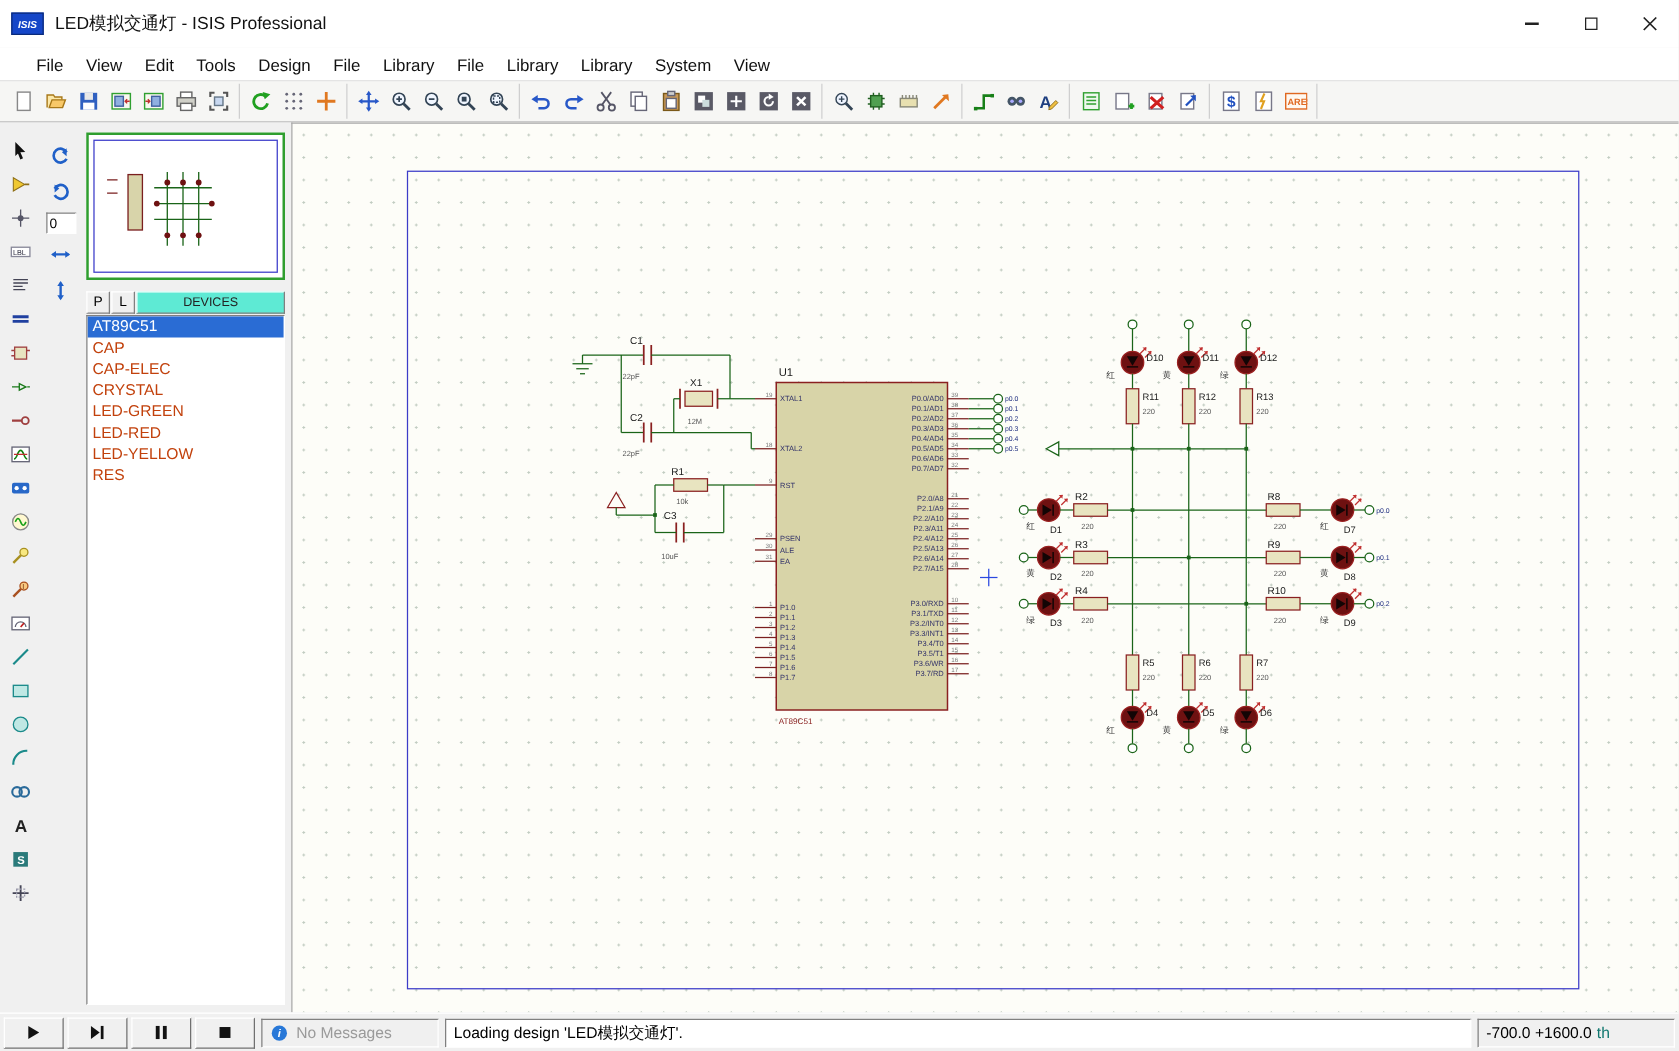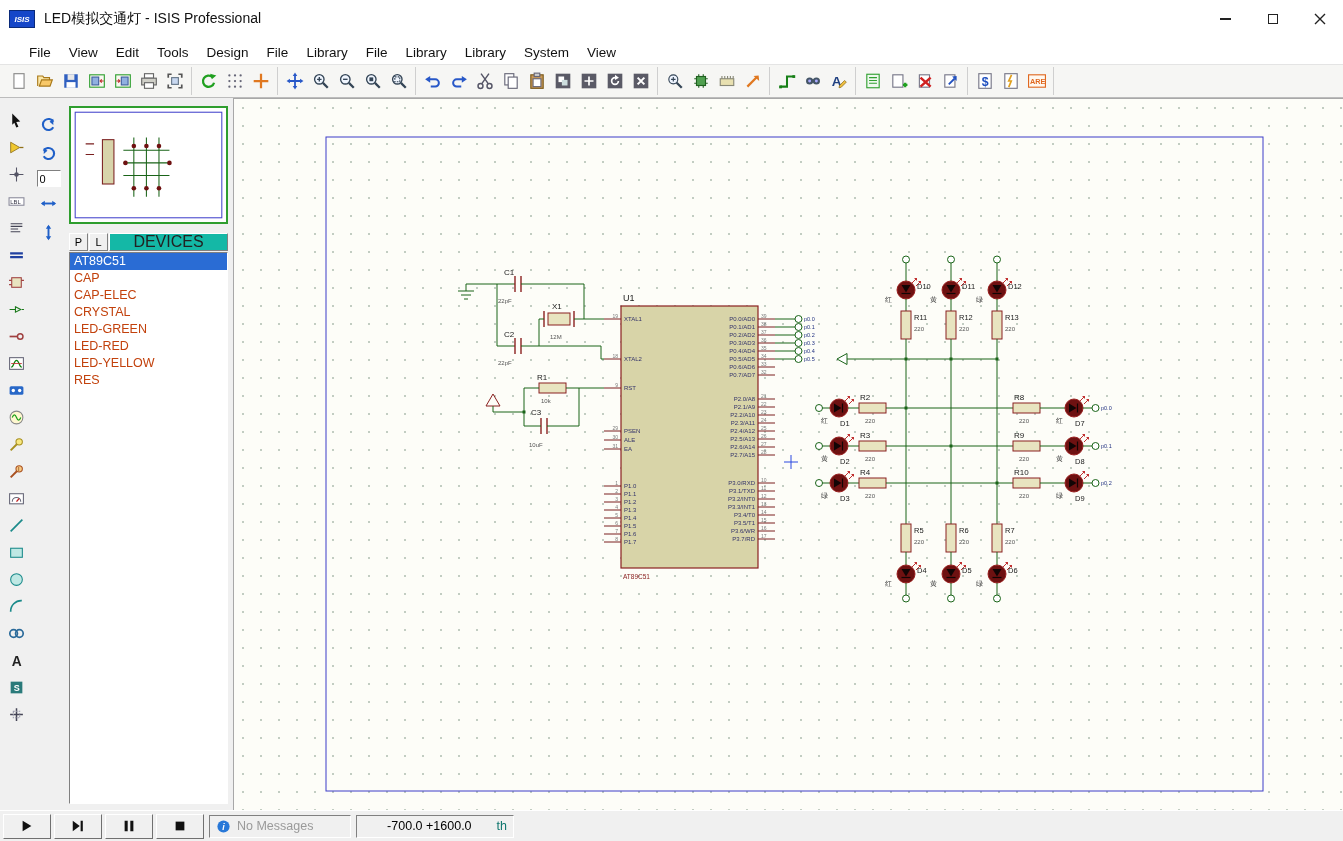--- a/index.html
+++ b/index.html
@@ -20,33 +20,33 @@
 .sidebar{position:absolute;left:0;top:98px;width:233px;height:712px;background:#f0f0f0}
 .modecol{position:absolute;left:0;top:0;width:33px;height:100%;display:flex;flex-direction:column;align-items:center;padding-top:10px;gap:2px}
 .sbtn{width:25px;height:25px;display:flex;align-items:center;justify-content:center}
 .orientcol{position:absolute;left:33px;top:0;width:31px;display:flex;flex-direction:column;align-items:center;padding-top:14px;gap:4px}
 .angle-input{width:24px;height:17px;font-size:11px;border:1px solid;border-color:#808080 #fff #fff #808080;background:#fff;padding-left:2px;font-family:"Liberation Sans",sans-serif}
 .panel{position:absolute;left:64px;top:0;width:169px;height:100%;display:flex;flex-direction:column;padding:8px 5px 6px 5px}
 .overview{height:118px;background:#fff;border:2px solid #2f9e2f;margin-bottom:9px;flex:none}
 .overview svg{width:100%;height:100%;display:block}
 .devhdr{display:flex;height:18px;flex:none}
 .plbtn{width:19px;height:18px;font-size:11px;display:flex;align-items:center;justify-content:center;background:#f0f0f0;border:1px solid;border-color:#fff #808080 #808080 #fff;margin-right:1px}
-.devtitle{flex:1;font-size:16px;display:flex;align-items:center;justify-content:center;background:#14b8a6;border:1px solid;border-color:#fff #808080 #808080 #fff;color:#222}
+.devtitle{flex:1;font-size:10px;display:flex;align-items:center;justify-content:center;background:#5eead4;border:1px solid;border-color:#fff #808080 #808080 #fff;color:#222}
 .device-list{flex:1;background:#fff;border:1px solid;border-color:#808080 #fff #fff #808080;overflow:hidden;margin-top:1px}
 .device-item{font-size:12.5px;padding:1px 4px;line-height:15px;color:#c2410c;white-space:nowrap}
 .device-item.selected{background:#2a6cd4;color:#fff}
 .canvas{position:absolute;left:233px;top:98px;width:1110px;height:712px;background-color:#fdfdf8;background-image:radial-gradient(circle,#c2cdc2 .9px,rgba(0,0,0,0) 1px);background-size:18px 18px;border-left:1px solid #a8a8a8;border-top:1px solid #a8a8a8}
 .canvas svg{position:absolute;left:0;top:0;font-family:"Liberation Sans",sans-serif}
 .statusbar{position:absolute;left:0;bottom:0;width:1343px;height:31px;background:#f0f0f0;border-top:1px solid #fff;display:flex;align-items:center;padding:0 3px;gap:5px}
 .simgrp{display:flex;gap:3px;flex:none}
 .sim-btn{width:48px;height:25px;display:flex;align-items:center;justify-content:center;background:#f0f0f0;border:1px solid;border-color:#fff #707070 #707070 #fff}
 .panel-sunken{height:23px;border:1px solid;border-color:#808080 #fff #fff #808080;display:flex;align-items:center;font-size:12.5px;padding:0 6px}
 .msgpanel{width:142px;gap:6px;color:#9a9a9a;flex:none}
 .statuspanel{flex:1;background:#fff;color:#000}
-.coordpanel{width:158px;justify-content:flex-end;gap:25px;flex:none}
+.coordpanel{width:158px;gap:4px;flex:none}
 .units{color:#0f766e;font-weight:normal}
 </style>
 </head>
 <body>
 
 <div class="titlebar">
   <div class="title-icon">ISIS</div>
   <div class="title-text">LED模拟交通灯 - ISIS Professional</div>
   <div class="win-controls">
     <div class="win-btn">
@@ -1116,17 +1116,20 @@
         </span>
       </div>
     </div>
   <div class="panel-sunken msgpanel">
     <svg viewBox="0 0 16 16" width="15" height="15">
         <circle cx="8" cy="8" r="6.5" fill="#2878d8"></circle>
         <text x="6.6" y="11.5" font-size="9.5" font-weight="bold" font-style="italic" fill="#fff">i</text>
       </svg>
     <span>No Messages</span>
   </div>
+  <div class="panel-sunken statuspanel">
+    <span>Loading design 'LED模拟交通灯'.</span>
+  </div>
   <div class="panel-sunken coordpanel">
     <span>-700.0  +1600.0</span>
     <span class="units">th</span>
   </div>
 </div>
 
 </body></html>

